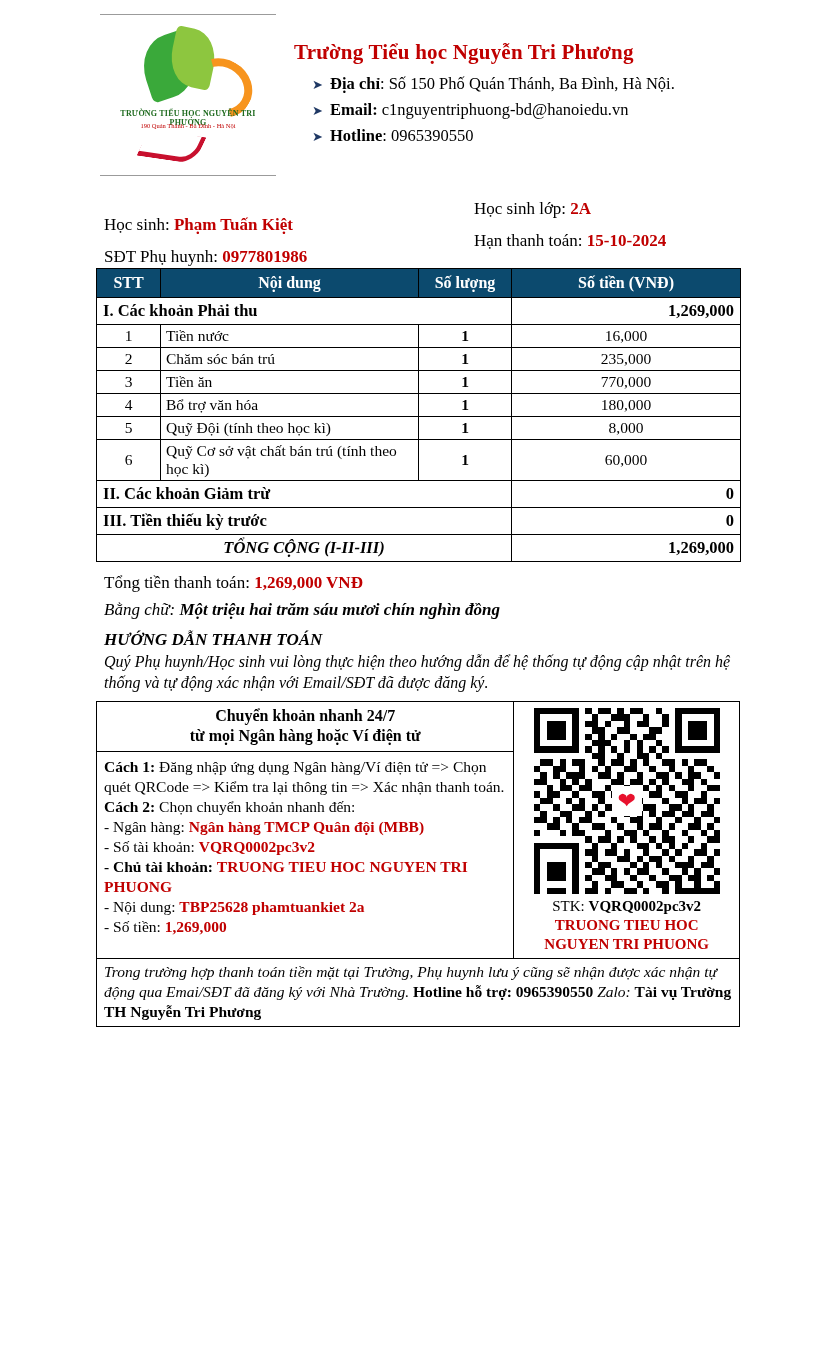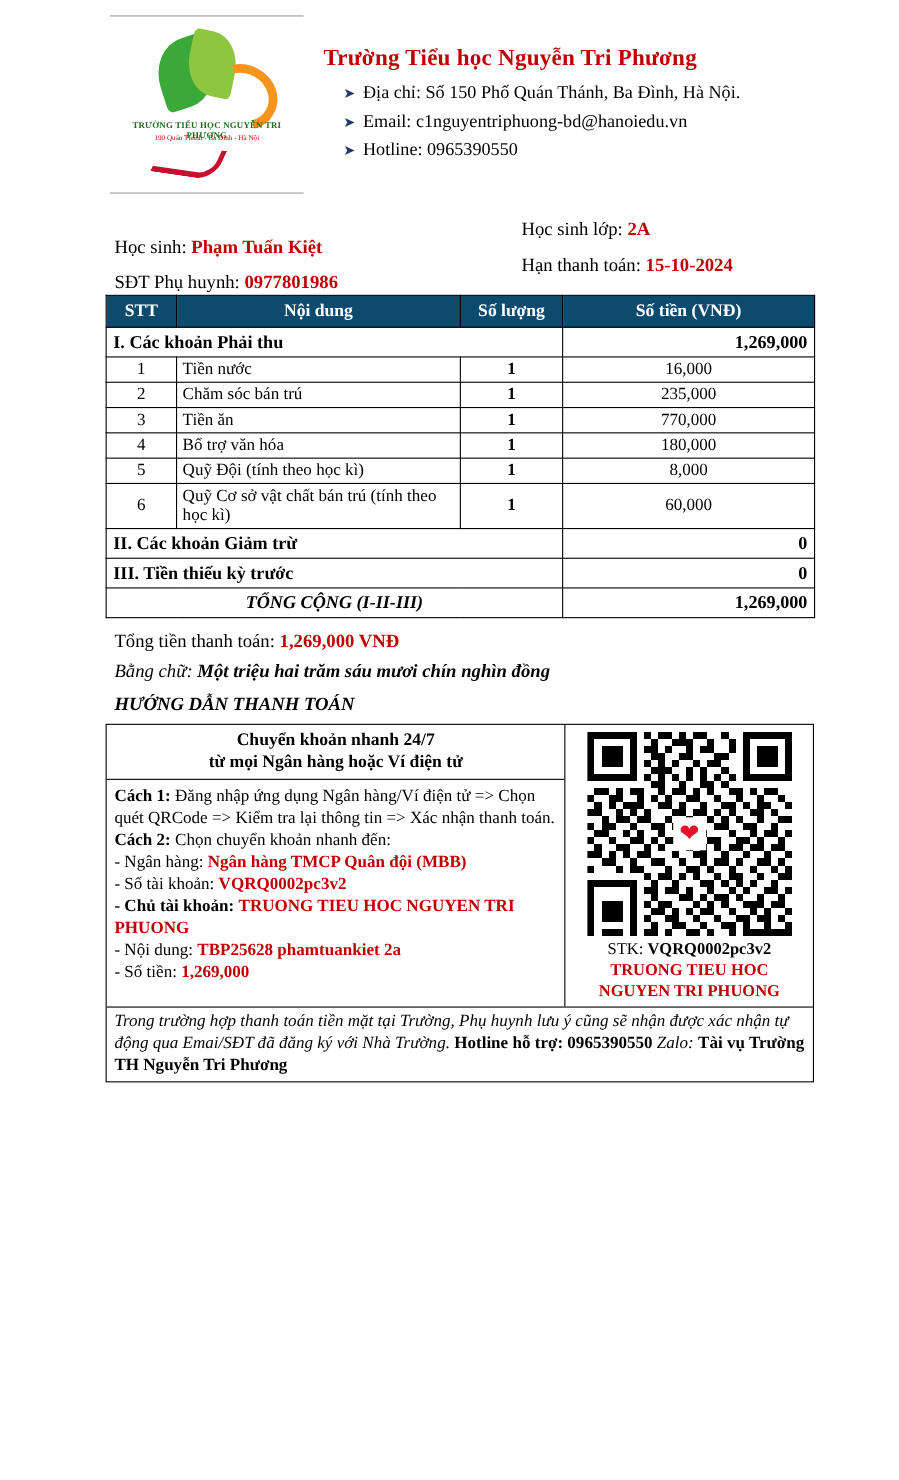--- a/index.html
+++ b/index.html
@@ -119,21 +119,21 @@
     line-height: 25px;
     padding-left: 18px;
   }
   .bullet-icon {
     color: #1f3864;
     font-size: 13px;
     width: 18px;
     flex: none;
   }
   .contact-label {
-    font-weight: normal;
+    font-weight: bold;
   }
   .contact-value { }
 
   
   .doc-title {
     text-align: center;
     font-weight: bold;
     font-size: 22px;
     color: #1f3864;
     margin-top: 28px;
@@ -474,20 +474,21 @@
   <div class="after-table">
     <div class="sum-line">
       <span>Tổng tiền thanh toán:</span>
       <span class="val">1,269,000 VNĐ</span>
     </div>
     <div class="words-line">
       <span>Bằng chữ:</span>
       <span class="val">Một triệu hai trăm sáu mươi chín nghìn đồng</span>
     </div>
     <div class="guide-title">HƯỚNG DẪN THANH TOÁN</div>
+    <div class="guide-body">Quý Phụ huynh/Học sinh vui lòng thực hiện theo hướng dẫn để hệ thống tự động cập nhật trên hệ thống và tự động xác nhận với Email/SĐT đã được đăng ký.</div>
   </div>
 
   <div class="pay-box">
     <div class="pay-top">
       <div class="pay-left">
         <div class="pay-left-head">
           <div>Chuyển khoản nhanh 24/7</div>
           <div>từ mọi Ngân hàng hoặc Ví điện tử</div>
         </div>
         <div class="pay-left-body">

